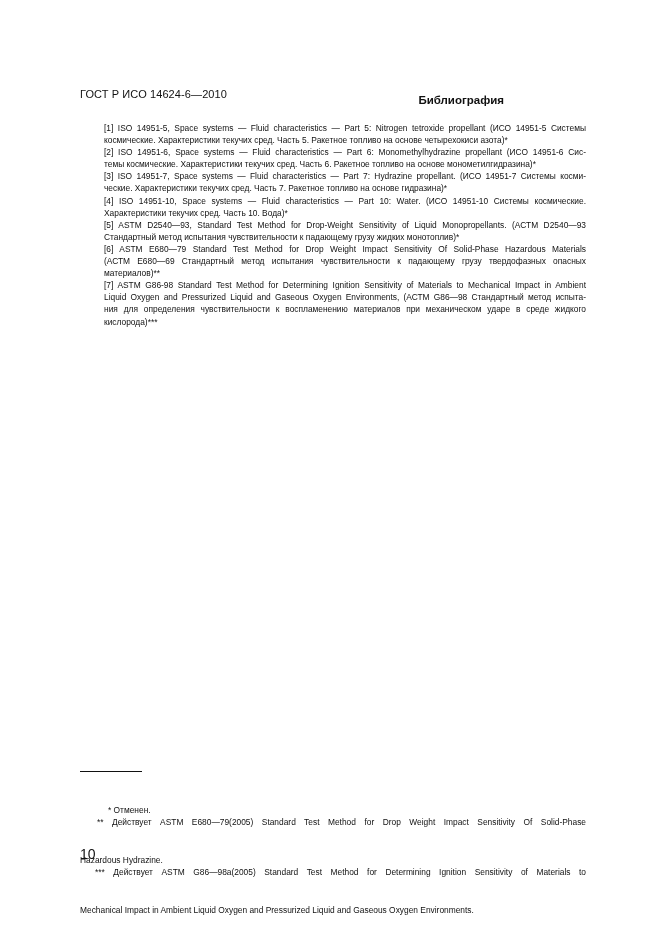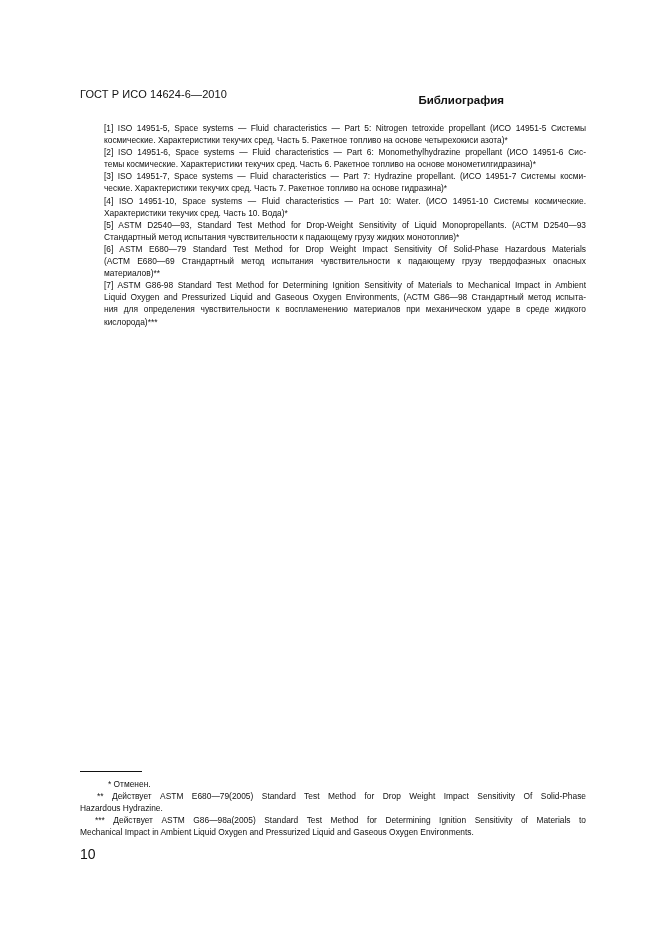--- a/index.html
+++ b/index.html
@@ -78,20 +78,21 @@
       line-height: 12px;
     }
     .footnotes .line {
       display: block;
       white-space: nowrap;
       text-align: justify;
       text-align-last: justify;
     }
     .footnotes .line.last {
       text-align-last: left;
+      margin-top: 26px;
     }
     .fn1 { padding-left: 28px; }
     .fn2 { padding-left: 17px; }
     .fn3 { padding-left: 15px; }
     .page-number {
       position: absolute;
       left: 80px;
       top: 846px;
       font-size: 14px;
     }

